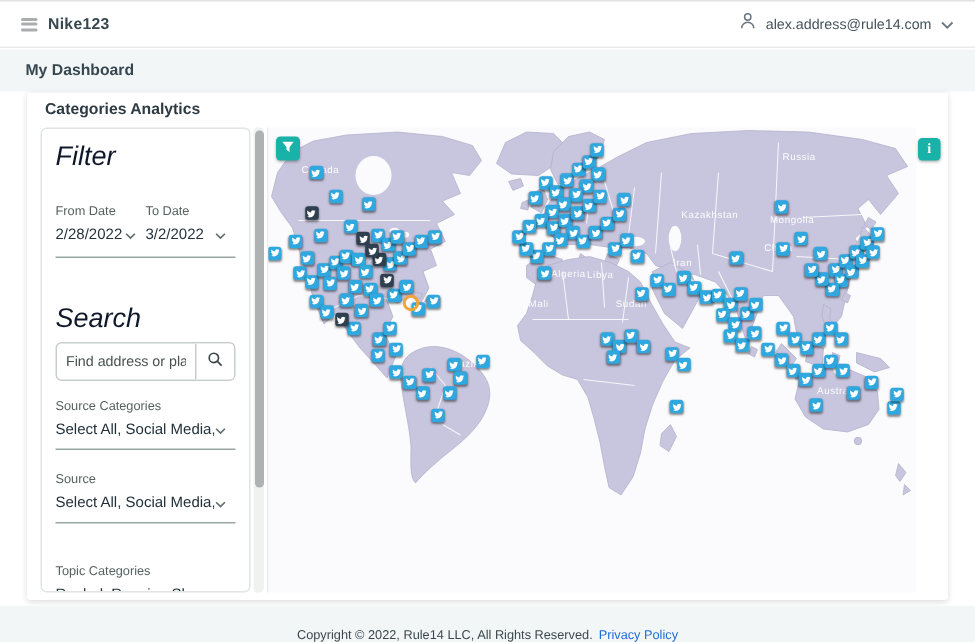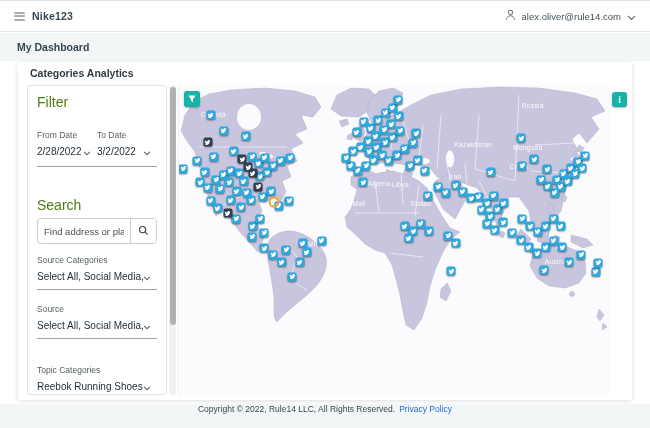--- a/index.html
+++ b/index.html
@@ -22,21 +22,21 @@
     display:flex;align-items:center;padding:0 17px;box-sizing:border-box;}
   .crumbbar .ttl{font-size:10.5px;font-weight:700;color:#37474f;}
   
   .card{position:absolute;left:18px;top:62px;width:614px;height:338px;background:#fff;
     border-radius:2px;box-shadow:0 1px 4px rgba(0,0,0,.14);}
   .panel-title{position:absolute;left:12px;top:5px;font-size:10.5px;font-weight:700;color:#2e3b42;}
   
   .sidebar{position:absolute;left:9px;top:23px;width:140px;height:310px;background:#fff;
     border:1px solid #e0e4e4;border-radius:4px;box-sizing:border-box;overflow:hidden;}
   .side-in{padding:6px 9px 0 9px;}
-  .side-h{font-size:14px;font-weight:500;color:#4d7c0f;margin:2px 0 5px 0;}
+  .side-h{font-size:18px;font-weight:500;color:#0f172a;margin:2px 0 5px 0;font-style:italic;}
   .dates{display:flex;margin-top:20px;}
   .dcol{flex:1;}
   .flabel{font-size:8.5px;color:#55625f;margin-bottom:2px;}
   .vrow{display:flex;align-items:center;justify-content:space-between;padding-right:6px;}
   .fval{font-size:10px;color:#22313a;white-space:nowrap;overflow:hidden;}
   .hr{border-bottom:1px solid #9aa4a3;margin-top:6px;}
   .searchbox{display:flex;height:24px;border:1px solid #c6cdcc;border-radius:4px;overflow:hidden;background:#fff;margin-top:2px;}
   .searchbox input{flex:1;min-width:0;border:none;outline:none;font-family:"Liberation Sans",sans-serif;
     font-size:9.5px;color:#33413f;padding:0 6px;background:transparent;}
   .searchbox input::placeholder{color:#46504e;}
@@ -59,21 +59,21 @@
   .mk.blue{background:#2fa7df;}
   .mk.dark{background:#2e3f50;}
   .mk.ring{width:7px;height:7px;border-radius:50%;background:transparent;border:2px solid #f2a33c;box-shadow:none;}
   .mk svg{width:6px;height:6px;display:block;}
   .mapbtn{position:absolute;width:16px;height:16px;background:#18b2a8;border-radius:3px;
     display:flex;align-items:center;justify-content:center;cursor:pointer;box-shadow:0 1px 2px rgba(0,0,0,.3);}
   .filterbtn{left:165px;top:29px;}
   .infobtn{left:594px;top:30px;width:15px;height:15px;color:#fff;font-size:9.5px;font-weight:700;font-family:"Liberation Serif",serif;}
   
   .footer{position:absolute;left:0;right:0;top:404px;height:24px;background:#f3f6f6;
-    display:flex;align-items:flex-start;justify-content:center;gap:4px;font-size:8.5px;color:#3a474e;}
+    display:flex;align-items:flex-end;justify-content:center;gap:4px;font-size:8.5px;color:#3a474e;}
   .footer .plink{color:#1e6bd6;cursor:pointer;font-weight:500;}
 </style>
 </head>
 <body>
 
 <div class="navbar">
   <div class="nav-left">
     <div class="burger">
         <span></span>
         <span></span>
@@ -81,21 +81,21 @@
       </div>
     <div class="brand">Nike123</div>
   </div>
   <div class="nav-right">
     <span>
       <svg width="11" height="12" viewBox="0 0 12 13" fill="none">
           <circle cx="6" cy="3.6" r="2.3" stroke="#6b7680" stroke-width="1.1"></circle>
           <path d="M1.6 11.8a4.4 4.4 0 0 1 8.8 0" stroke="#6b7680" stroke-width="1.1"></path>
         </svg>
     </span>
-    <span class="email">alex.oliver@rule14.com</span>
+    <span class="email">alex.address@rule14.com</span>
     <span>
       <svg width="9" height="6" viewBox="0 0 9 6" fill="none">
           <path d="M1 1l3.5 3.5L8 1" stroke="#6b7680" stroke-width="1.2"></path>
         </svg>
     </span>
   </div>
 </div>
 
 <div class="crumbbar">
   <span class="ttl">My Dashboard</span>

